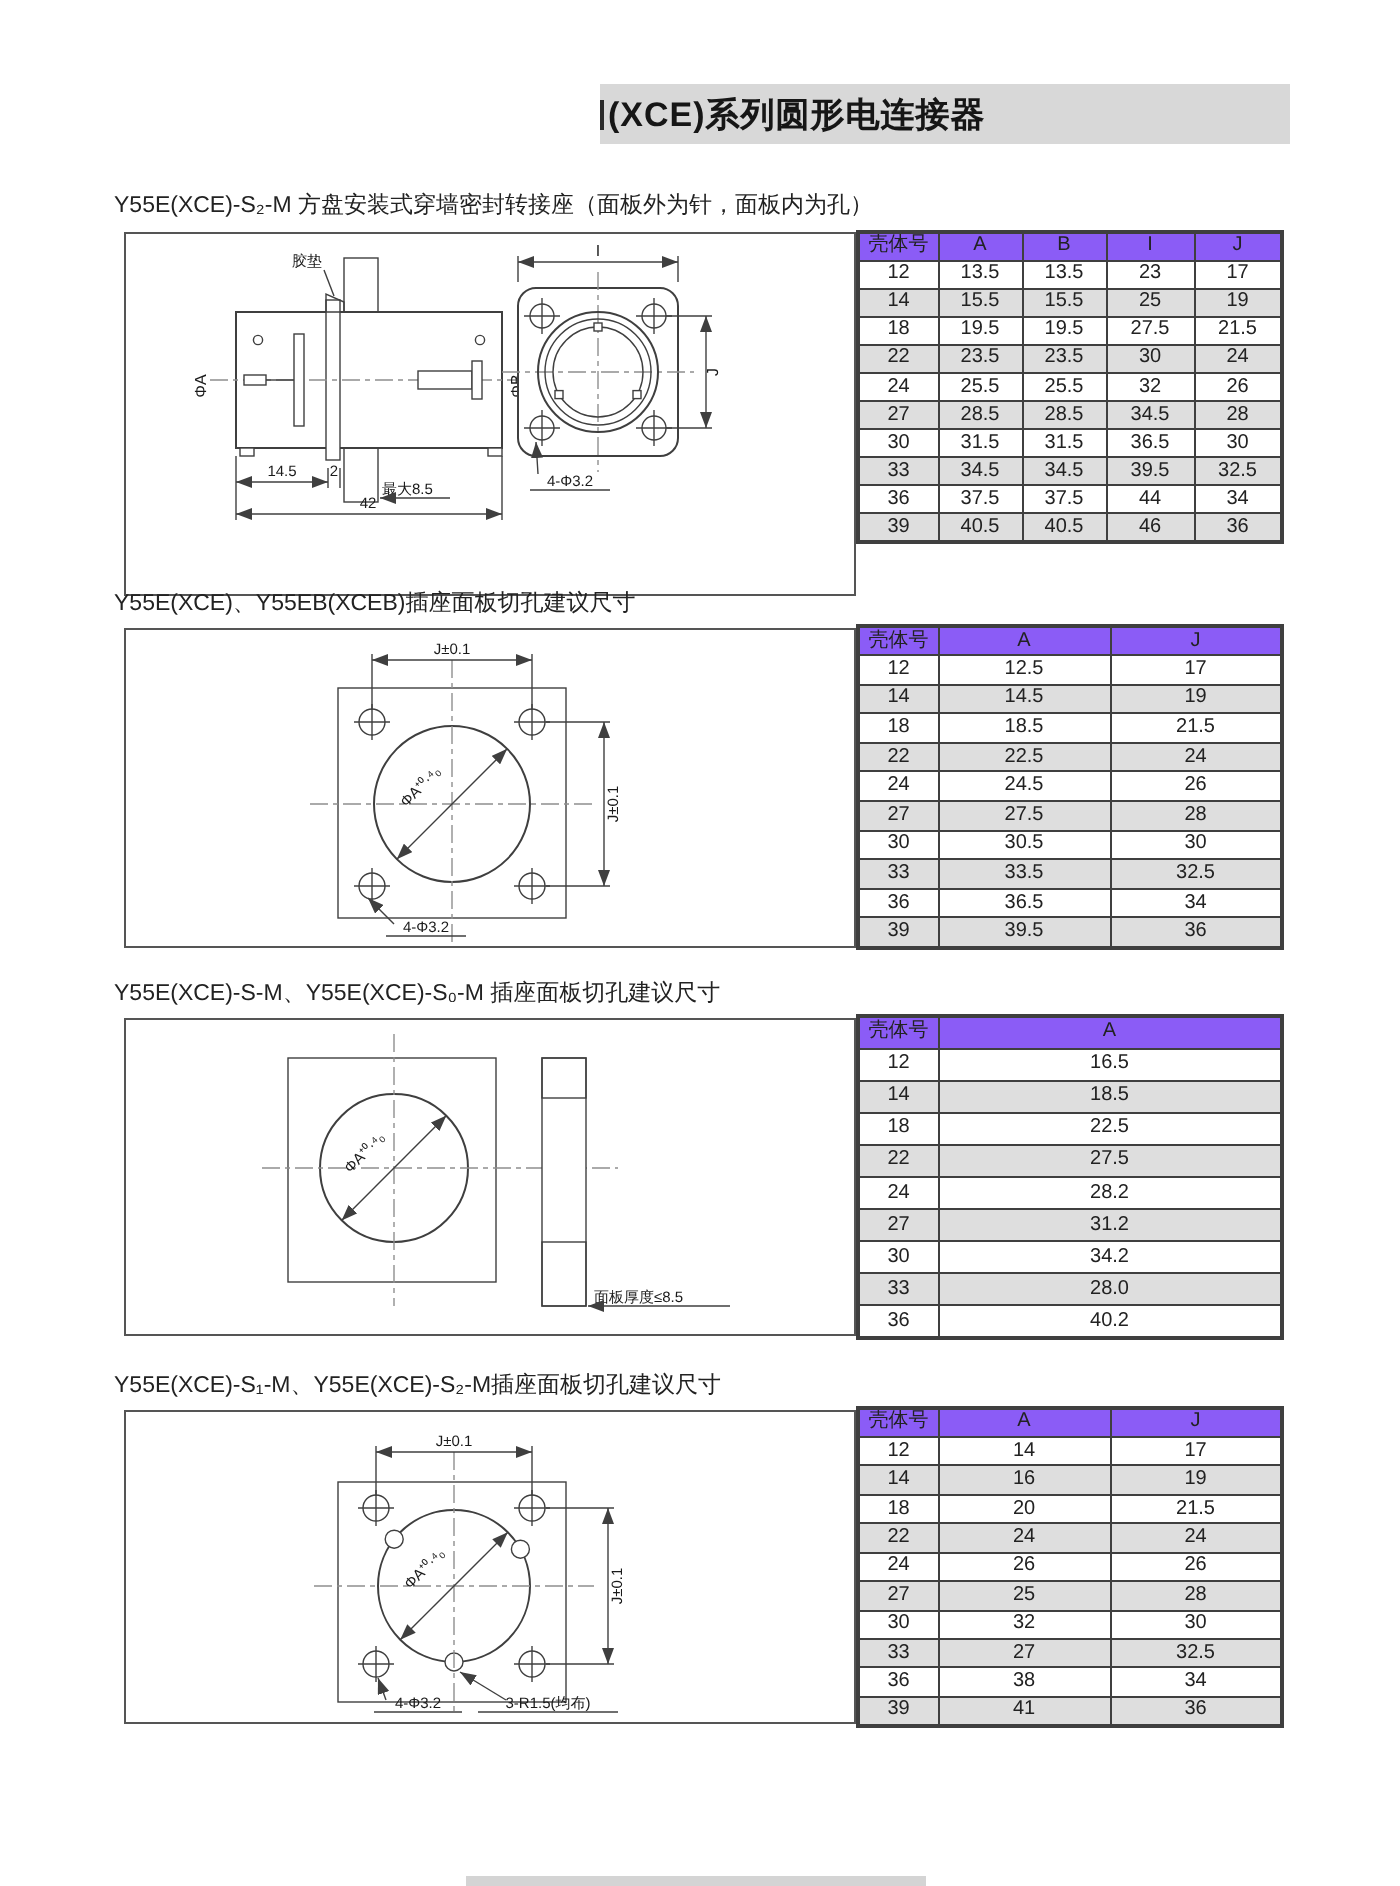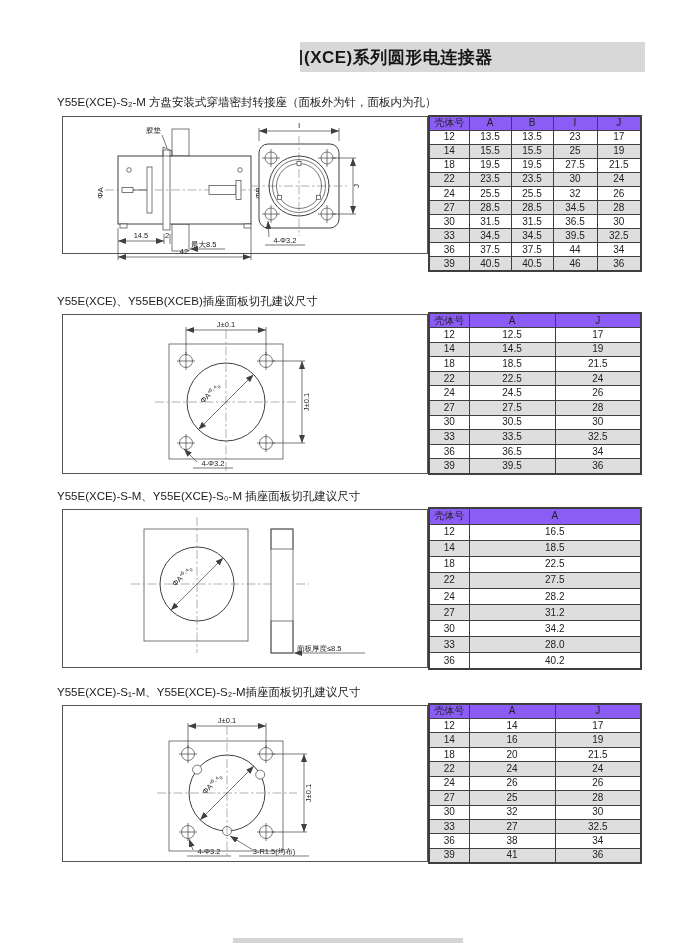--- a/index.html
+++ b/index.html
@@ -13,21 +13,21 @@
   table.dim{position:absolute;left:428px;border-collapse:collapse;border:2px solid #3f3f3f;table-layout:fixed;font-size:10px;color:#222}
   table.dim th,table.dim td{border:1px solid #3f3f3f;text-align:center;font-weight:normal;padding:0;line-height:1;overflow:hidden}
   table.dim th{background:#8b5cf6}
   table.dim tbody tr:nth-child(even){background:#dedede}
   .tbl1{top:115px}.tbl2{top:312px}.tbl3{top:507px}.tbl4{top:703px}
   .tbl1 tr{height:14.1px}.tbl2 tr{height:14.6px}.tbl3 tr{height:16.1px}.tbl4 tr{height:14.45px}
   .tbl1 th:nth-child(1){width:40px}.tbl1 th:nth-child(2){width:42px}.tbl1 th:nth-child(3){width:42px}.tbl1 th:nth-child(4){width:44px}.tbl1 th:nth-child(5){width:44px}
   .tbl2 th:nth-child(1),.tbl4 th:nth-child(1){width:40px}
   .tbl2 th:nth-child(2),.tbl2 th:nth-child(3),.tbl4 th:nth-child(2),.tbl4 th:nth-child(3){width:86px}
   .tbl3 th:nth-child(1){width:40px}.tbl3 th:nth-child(2){width:172px}
-  .box1{top:116px;height:138px}.box2{top:314px;height:160px}.box3{top:509px;height:159px}.box4{top:705px;height:157px}
+  .box1{top:116px;height:182px}.box2{top:314px;height:160px}.box3{top:509px;height:159px}.box4{top:705px;height:157px}
   .footer-bar{position:absolute;left:233px;top:938px;width:230px;height:5px;background:#d4d4d4}
   svg text{font-family:"Liberation Sans",sans-serif;fill:#1a1a1a;font-size:8px}
   svg text.sm{font-size:7.5px}
   .ln{stroke:#3f3f3f;fill:none;stroke-width:1}
   .tn{stroke:#3f3f3f;fill:none;stroke-width:.7}
   .wf{fill:#fff;stroke:#3f3f3f;stroke-width:1}
   .wft{fill:#fff;stroke:#3f3f3f;stroke-width:.7}
   .cl{stroke:#8f8f8f;stroke-width:.7;stroke-dasharray:9 2.5 2.5 2.5;fill:none}
   .dim{stroke:#3f3f3f;stroke-width:.7;fill:none}
 </style>

